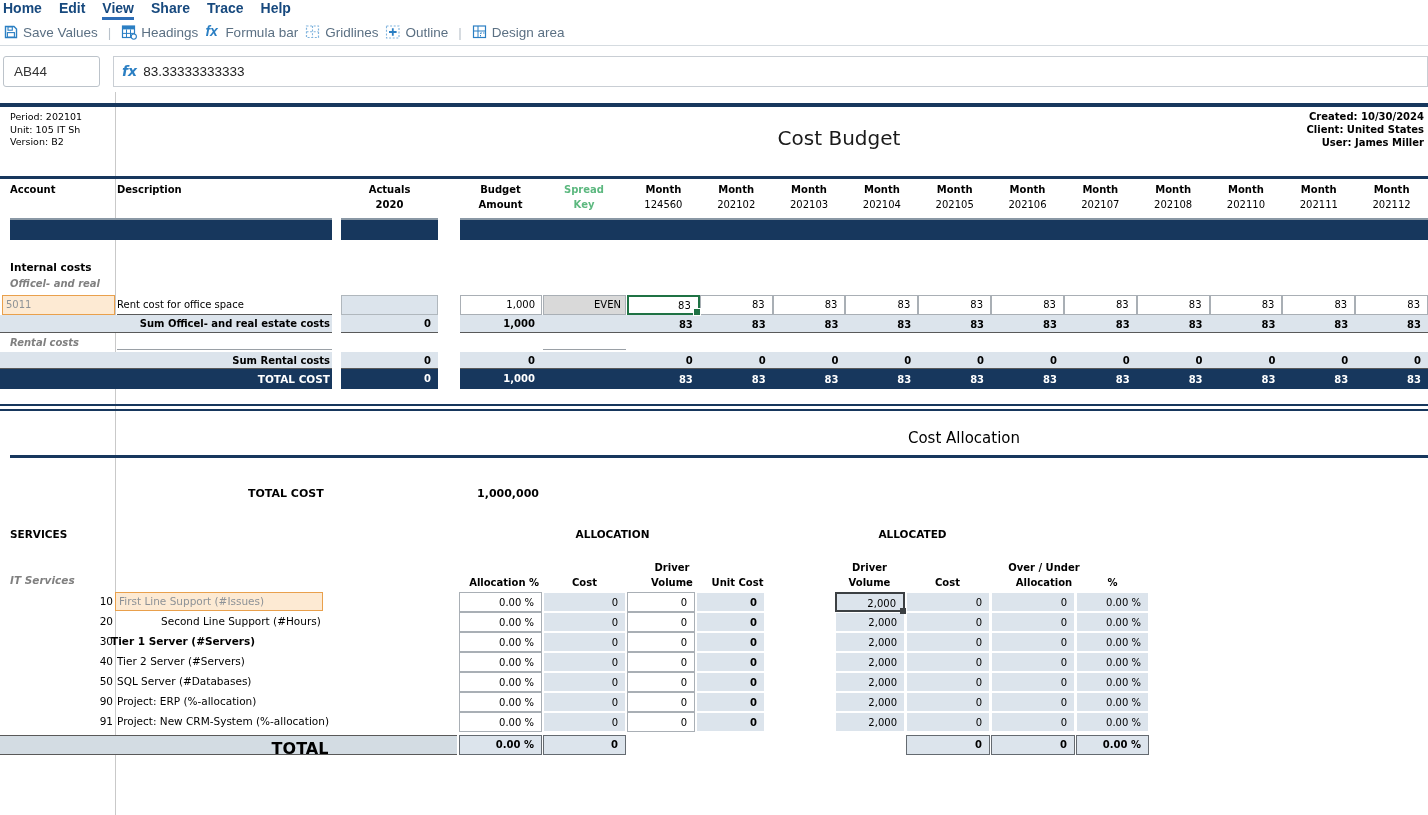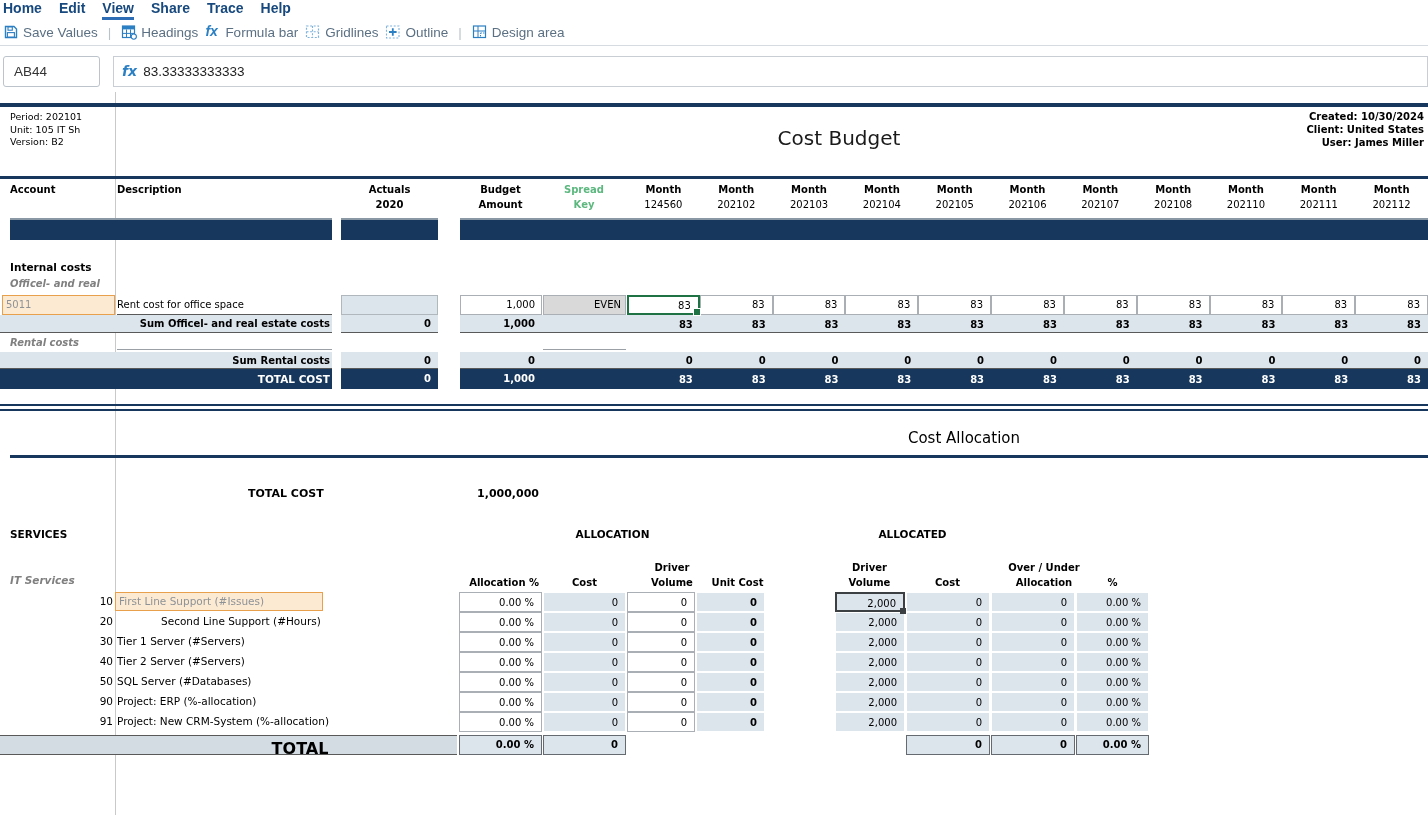--- a/index.html
+++ b/index.html
@@ -376,21 +376,21 @@
       <div class="svclabel" style="left: 117px; top: 615px; margin-left: 44px;">Second Line Support (#Hours)</div>
       <div class="num acell wcell" style="left: 459px; top: 612px; width: 83px; height: 20px;">0.00 %</div>
       <div class="num acell bcell" style="left: 543px; top: 612px; width: 83px; height: 20px;">0</div>
       <div class="num acell wcell" style="left: 627px; top: 612px; width: 68px; height: 20px;">0</div>
       <div class="num acell bcell b" style="left: 696px; top: 612px; width: 69px; height: 20px;">0</div>
       <div class="num acell bcell" style="left: 835px; top: 612px; width: 70px; height: 20px;">2,000</div>
       <div class="num acell bcell" style="left: 906px; top: 612px; width: 84px; height: 20px;">0</div>
       <div class="num acell bcell" style="left: 991px; top: 612px; width: 84px; height: 20px;">0</div>
       <div class="num acell bcell" style="left: 1076px; top: 612px; width: 73px; height: 20px;">0.00 %</div>
       <div class="svcnum" style="left: 60px; top: 635px;">30</div>
-      <div class="svclabel" style="left: 117px; top: 635px;">Tier 1 Server (#Servers)</div>
+      <div class="svclabel" style="left: 111px; top: 635px; font-weight: bold;">Tier 1 Server (#Servers)</div>
       <div class="num acell wcell" style="left: 459px; top: 632px; width: 83px; height: 20px;">0.00 %</div>
       <div class="num acell bcell" style="left: 543px; top: 632px; width: 83px; height: 20px;">0</div>
       <div class="num acell wcell" style="left: 627px; top: 632px; width: 68px; height: 20px;">0</div>
       <div class="num acell bcell b" style="left: 696px; top: 632px; width: 69px; height: 20px;">0</div>
       <div class="num acell bcell" style="left: 835px; top: 632px; width: 70px; height: 20px;">2,000</div>
       <div class="num acell bcell" style="left: 906px; top: 632px; width: 84px; height: 20px;">0</div>
       <div class="num acell bcell" style="left: 991px; top: 632px; width: 84px; height: 20px;">0</div>
       <div class="num acell bcell" style="left: 1076px; top: 632px; width: 73px; height: 20px;">0.00 %</div>
       <div class="svcnum" style="left: 60px; top: 655px;">40</div>
       <div class="svclabel" style="left: 117px; top: 655px;">Tier 2 Server (#Servers)</div>

